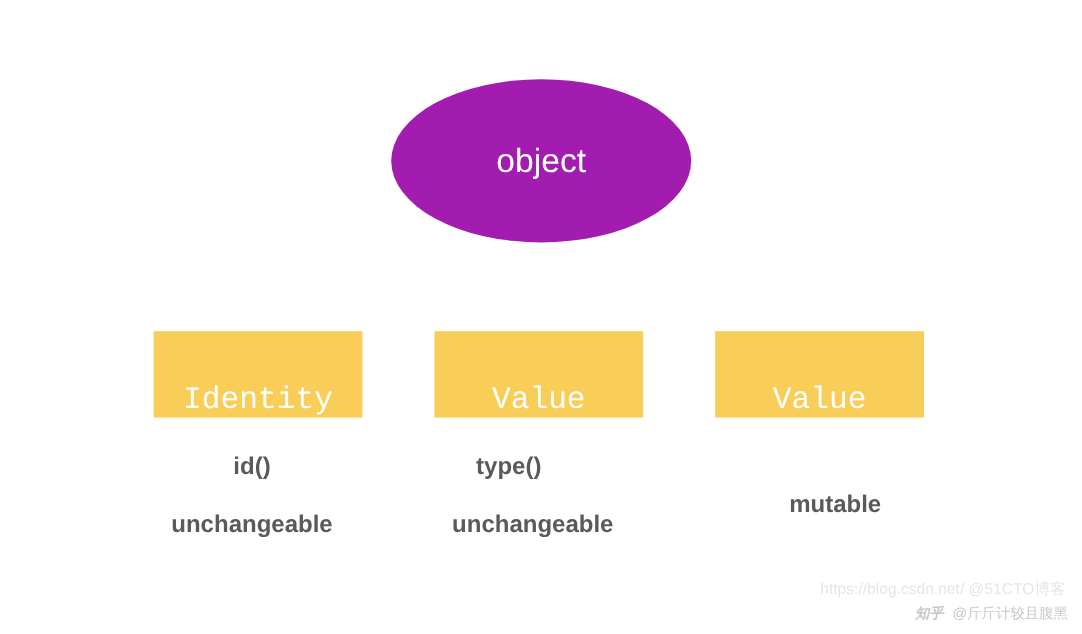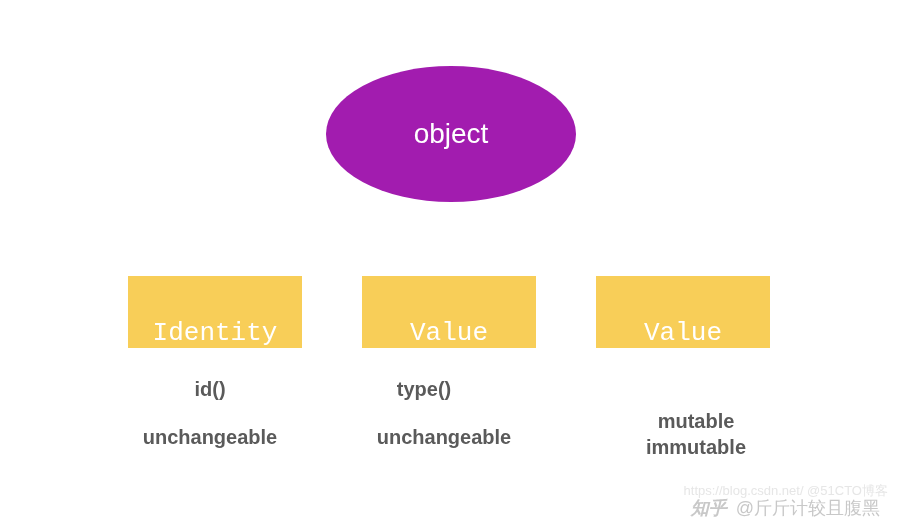--- a/index.html
+++ b/index.html
@@ -55,23 +55,23 @@
       font-weight: 700;
       line-height: 1.3;
     }
     #fn-identity  { left: 110px; top: 376px; }
     #fn-type      { left: 324px; top: 376px; }
     #desc-identity{ left: 110px; top: 424px; }
     #desc-type    { left: 344px; top: 424px; }
     #desc-value   { left: 596px; top: 408px; }
     .watermark {
       position: absolute;
-      right: 22px;
+      right: 12px;
       bottom: 8px;
-      font-size: 18px;
+      font-size: 12px;
       color: #c8c8c8;
       font-family: Arial, sans-serif;
     }
     .watermark .zhihu {
       font-style: italic;
       font-weight: bold;
       margin-right: 4px;
     }
     .watermark2 {
       position: absolute;
@@ -98,20 +98,19 @@
   <span class="box-text">Value</span>
 </div>
 
 <div class="sub" id="fn-identity">id()</div>
 <div class="sub" id="fn-type">type()</div>
 
 <div class="sub" id="desc-identity">unchangeable</div>
 <div class="sub" id="desc-type">unchangeable</div>
 <div class="sub" id="desc-value">
   <span>mutable</span><br>
-  <span>immutable</span>
 </div>
 
 <div class="watermark2">https://blog.csdn.net/  @51CTO博客</div>
 <div class="watermark">
   <span class="zhihu">知乎</span>
   <span>@斤斤计较且腹黑</span>
 </div>
 
 </body></html>

